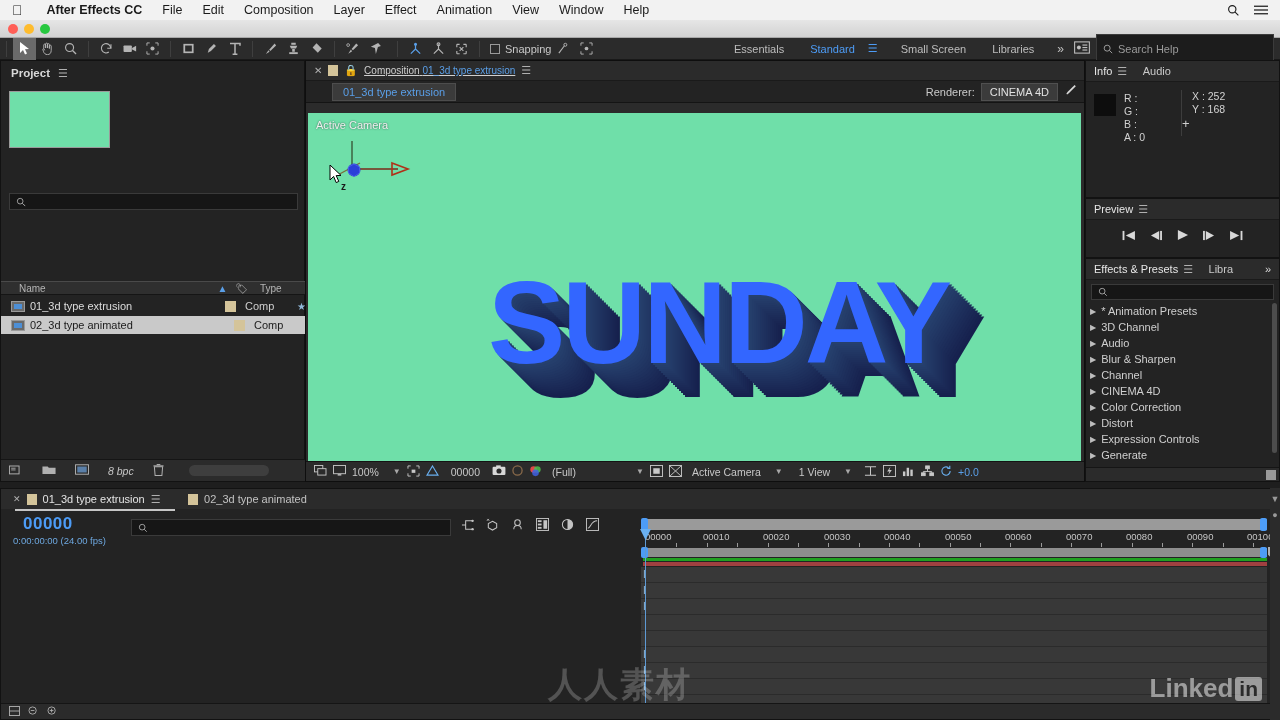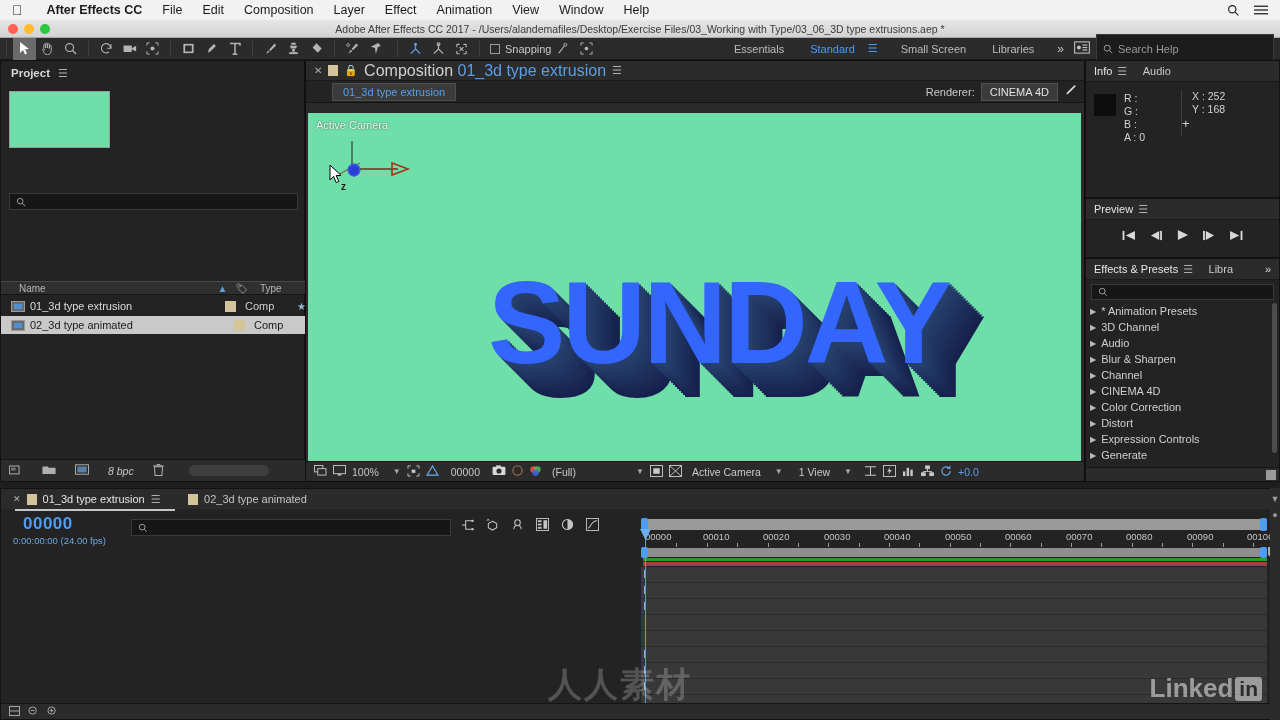--- a/index.html
+++ b/index.html
@@ -103,21 +103,21 @@
   .bpc { font-size:10.5px; color:#c6c6c6; }
   .pill { width:80px; height:11px; border-radius:6px; background:#3e3e3e; margin-left:6px; }
 
   
   #comp { left:305px; top:60px; width:780px; height:422px; background:#2b2b2b; border:1px solid #0e0e0e; }
   .comp-tabbar { height:20px; background:#2b2b2b; display:flex; align-items:center; gap:6px; padding-left:8px;
      border-bottom:1px solid #1a1a1a; }
   .comp-tabbar .x { color:#b0b0b0; font-size:10px; }
   .comp-tabbar .sq { width:10px; height:11px; background:#d4c49a; }
   .comp-tabbar .lock { color:#c9c9c9; font-size:11px; }
-  .comp-tabbar .lbl { font-size:16px; color:#d0d0d0; }
+  .comp-tabbar .lbl { font-size:10px; color:#d0d0d0;text-decoration:underline; }
   .comp-tabbar .lbl b { color:#5a9fe8; font-weight:normal; }
   .comp-subbar { height:22px; background:#232323; display:flex; align-items:center; padding:0 4px; border-bottom:1px solid #141414; }
   .comp-name-tab { background:#3b3b3b; border:1px solid #4d4d4d; color:#5a9fe8; font-size:11px;
       padding:2px 10px; margin-left:22px; }
   .rend { margin-left:auto; display:flex; align-items:center; gap:6px; font-size:11px; color:#cacaca; padding-right:4px; }
   .rend .val { background:#3b3b3b; border:1px solid #505050; padding:2px 8px; color:#e2e2e2; }
   .canvas { position:absolute; left:2px; top:52px; width:773px; height:348px; background:#6fdfa9; overflow:hidden; }
   .cam-label { position:absolute; left:8px; top:6px; font-size:11px; color:#f0f0f0; text-shadow:0 0 2px rgba(0,0,0,.6); }
   .sunday { position:absolute; left:180px; top:150px; }
   .comp-foot { position:absolute; left:0; bottom:0; width:778px; height:20px; background:#2b2b2b;
@@ -223,21 +223,20 @@
       </span>
     </span>
   </div>
 
   <div class="titlebar">
     <div class="lights">
       <span class="light l-r"></span>
       <span class="light l-y"></span>
       <span class="light l-g"></span>
     </div>
-    <div class="ttl">Adobe After Effects CC 2017 - /Users/alandemafiles/Desktop/Exercise Files/03_Working with Type/03_06_3D type extrusions.aep *</div>
   </div>
 
   <div class="toolbar">
     <div class="tb-sep"></div>
     <div class="tbtn sel">
       <svg width="11" height="13" viewBox="0 0 11 13">
           <path d="M1 0 L1 11 L4 8 L6 12.5 L8 11.5 L6 7.3 L10 7 Z" fill="#ffffff"></path>
         </svg>
     </div>
     <div class="tbtn">

